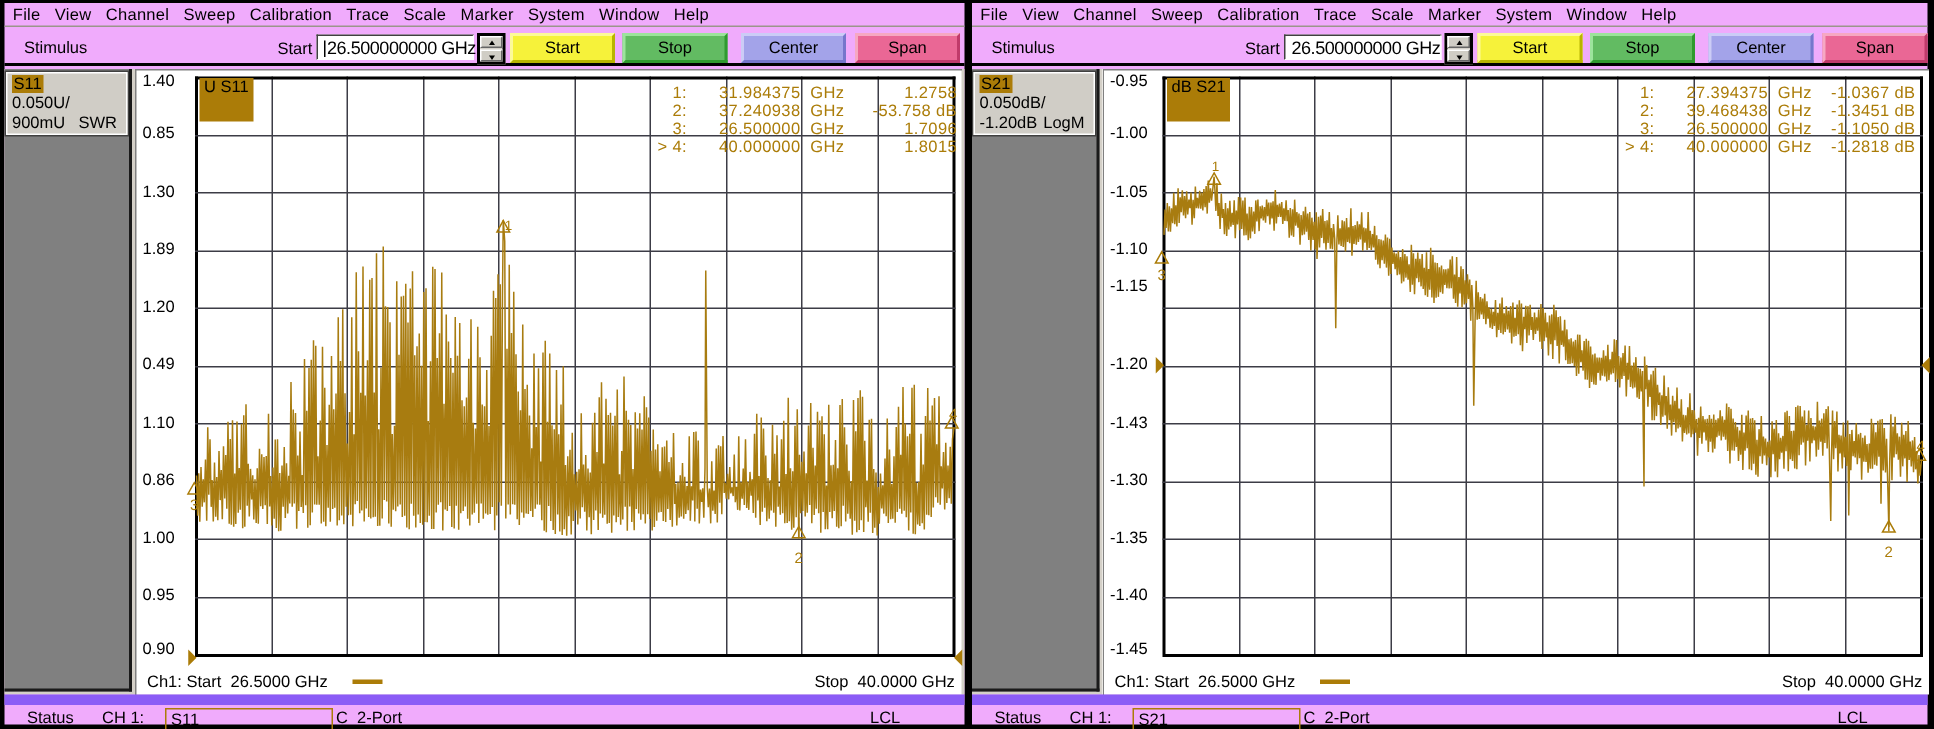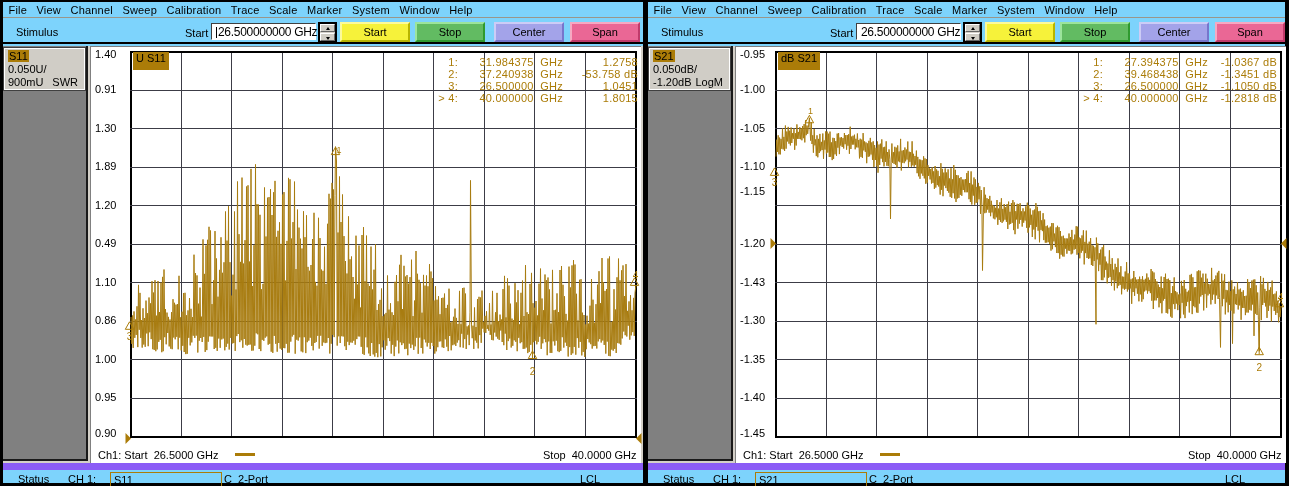--- a/index.html
+++ b/index.html
@@ -1,16 +1,16 @@
 <!DOCTYPE html>
 <html><head><meta charset="utf-8"><style>
 html,body{margin:0;padding:0;background:#000;width:1289px;height:486px;overflow:hidden}
 *{box-sizing:border-box}
 body{font-family:"Liberation Sans",sans-serif;font-size:11px;color:#000;position:relative}
-.chrome{position:absolute;top:2px;height:481px;background:#7dd3fc}
+.chrome{position:absolute;top:2px;height:481px;background:#f0abfc}
 .menubar{position:absolute;left:0;top:0;width:100%;height:16px;line-height:16px;padding-left:5.5px;border-bottom:1px solid #9a968a}
 .menubar span{display:inline-block;margin-right:9.5px;letter-spacing:0.2px}
 .toolbar{position:absolute;left:0;top:17px;width:100%;height:25px;border-bottom:2px solid #000}
 .stim{position:absolute;left:13px;top:7px}
 .startlab{position:absolute;left:182px;top:8px}
 .freqbox{position:absolute;left:208px;top:4px;width:105px;height:17px;background:#fff;border:1px solid;border-color:#404040 #fff #fff #404040;font-size:12px;line-height:16px;padding-left:4px;white-space:nowrap;letter-spacing:-0.3px}
 .caret{display:inline-block;width:1px;height:11px;background:#000;vertical-align:-2px;margin-right:1px}
 .spin{position:absolute;left:315px;top:3px;width:19px;height:21px;border:2px solid #000;background:#d4d0c8}
 .sb{position:absolute;left:0;width:15px;height:8px;background:#d0cdc5;border:1px solid;border-color:#fff #666 #666 #fff}
 .sb:first-child{top:0}
@@ -19,21 +19,21 @@
 .ad{position:absolute;left:4.5px;top:2.5px;border:2.5px solid transparent;border-top:3.5px solid #000;border-bottom:none}
 .btn{position:absolute;top:3px;width:70px;height:20px;border:2px solid;text-align:center;line-height:16px}
 .main{position:absolute;left:0;top:44px;width:100%;height:417px;background:#d4d0c8}
 .sidebar{position:absolute;left:0;top:0;width:85px;height:415px;background:#808080;border-right:2px solid #1a1a1a;border-bottom:2px solid #1a1a1a}
 .tracebtn{position:absolute;left:1px;top:2px;width:81px;height:42px;background:#d0cdc6;border:1px solid #fff;box-shadow:0 0 0 1px #404040;padding:1px 0 0 3px;line-height:13px}
 .hl{background:#ab7c08;padding:0 1px}
 .l3{display:inline-block;width:76px}
 .fmt{float:right;padding-right:6px}
 .graph{position:absolute;left:87px;top:0;width:551px;height:417px;background:#fff;box-shadow:inset 1px 1px 0 #808080}
 .yl{position:absolute;left:5px;width:32px;height:11px;line-height:11px}
-.badge{position:absolute;left:43px;top:6px;background:#ab7c08;padding:0 3px;height:18px;line-height:12px}
+.badge{position:absolute;left:43px;top:6px;background:#ab7c08;padding:0 3px;height:29px;line-height:12px}
 .ro{position:absolute;left:0;width:100%;height:12px;line-height:12px;color:#ab7c08;letter-spacing:0.25px}
 .ro span{position:absolute;text-align:right}
 .rl{left:308px;width:60px}
 .rf{left:368px;width:105px}
 .rv{left:477px;width:71px}
 .foot{position:absolute;top:403px;height:12px;line-height:12px;white-space:nowrap}
 .dash{position:absolute;top:407px;width:20px;height:3px;background:#ab7c08}
 .status{position:absolute;left:0;top:461px;width:100%;height:20px;border-top:7px solid #8b5cf6;line-height:19px}
 .sbox{position:absolute;left:107px;top:2px;width:112px;height:15px;border:1px solid #ab7c08;line-height:14px;padding-left:3px}
 </style></head>
@@ -57,21 +57,21 @@
     <span class="btn" style="left:412px;background:#62bb62;border-color:#9ce49c #2f9a2f #2f9a2f #9ce49c">Stop</span>
     <span class="btn" style="left:491px;background:#a3a3e9;border-color:#ccccf6 #7676cc #7676cc #ccccf6">Center</span>
     <span class="btn" style="left:567px;background:#ea6795;border-color:#f6a8c2 #c03a6a #c03a6a #f6a8c2">Span</span>
   </div>
   <div class="main">
     <div class="sidebar">
       <div class="tracebtn"><span class="hl">S11</span><br>0.050U/<br><span class="l3">900mU<span class="fmt">SWR</span></span></div>
     </div>
     <div class="graph">
       <div class="yl" style="top:2.7px">1.40</div>
-        <div class="yl" style="top:38.2px">0.91</div>
+        <div class="yl" style="top:38.2px">0.85</div>
         <div class="yl" style="top:76.7px">1.30</div>
         <div class="yl" style="top:115.2px">1.89</div>
         <div class="yl" style="top:153.7px">1.20</div>
         <div class="yl" style="top:192.2px">0.49</div>
         <div class="yl" style="top:230.7px">1.10</div>
         <div class="yl" style="top:269.2px">0.86</div>
         <div class="yl" style="top:307.7px">1.00</div>
         <div class="yl" style="top:346.2px">0.95</div>
         <div class="yl" style="top:381.7px">0.90</div>
       <div style="position:absolute;left:40px;top:5px;width:2px;height:385px;background:#000"></div>
@@ -117,21 +117,21 @@
           <span class="rv" style="width:71px">1.2758</span>
         </div>
         <div class="ro" style="top:22.0px">
           <span class="rl">2:</span>
           <span class="rf">37.240938&nbsp; GHz</span>
           <span class="rv" style="width:71px">-53.758 dB</span>
         </div>
         <div class="ro" style="top:34.0px">
           <span class="rl">3:</span>
           <span class="rf">26.500000&nbsp; GHz</span>
-          <span class="rv" style="width:71px">1.0451</span>
+          <span class="rv" style="width:71px">1.7096</span>
         </div>
         <div class="ro" style="top:46.0px">
           <span class="rl">&gt; 4:</span>
           <span class="rf">40.000000&nbsp; GHz</span>
           <span class="rv" style="width:71px">1.8015</span>
         </div>
       <div class="foot" style="left:8px">Ch1: Start&nbsp; 26.5000 GHz</div>
       <div class="dash" style="left:145px"></div>
       <div class="foot" style="left:453px;width:92px;text-align:right">Stop&nbsp; 40.0000 GHz</div>
     </div>

